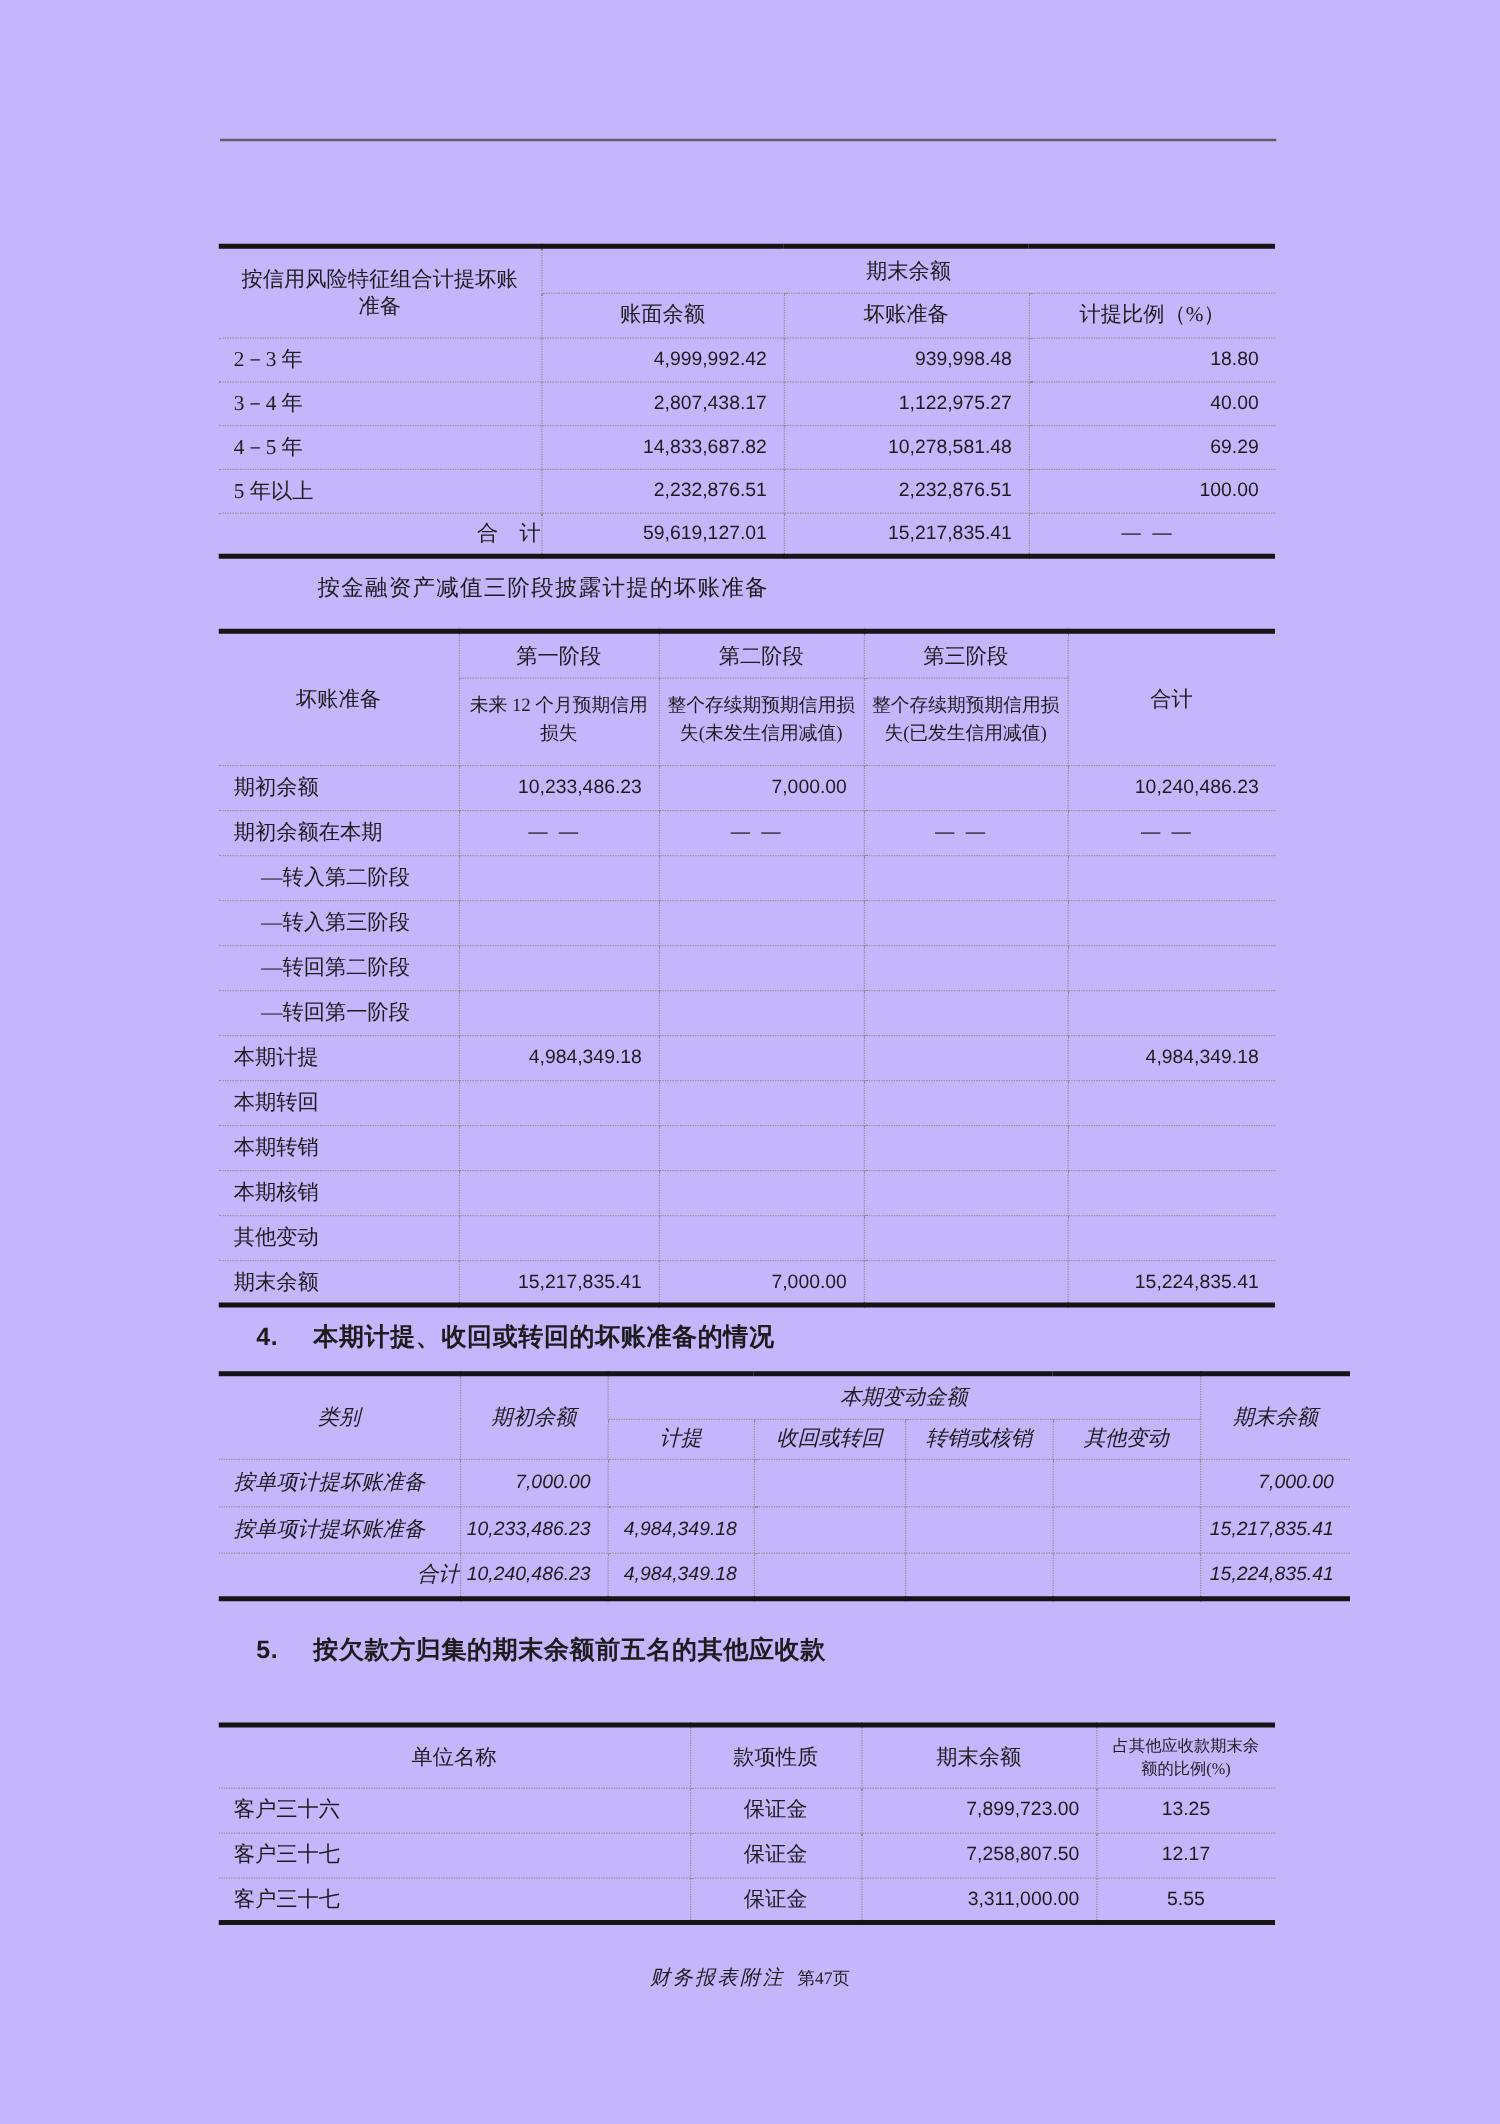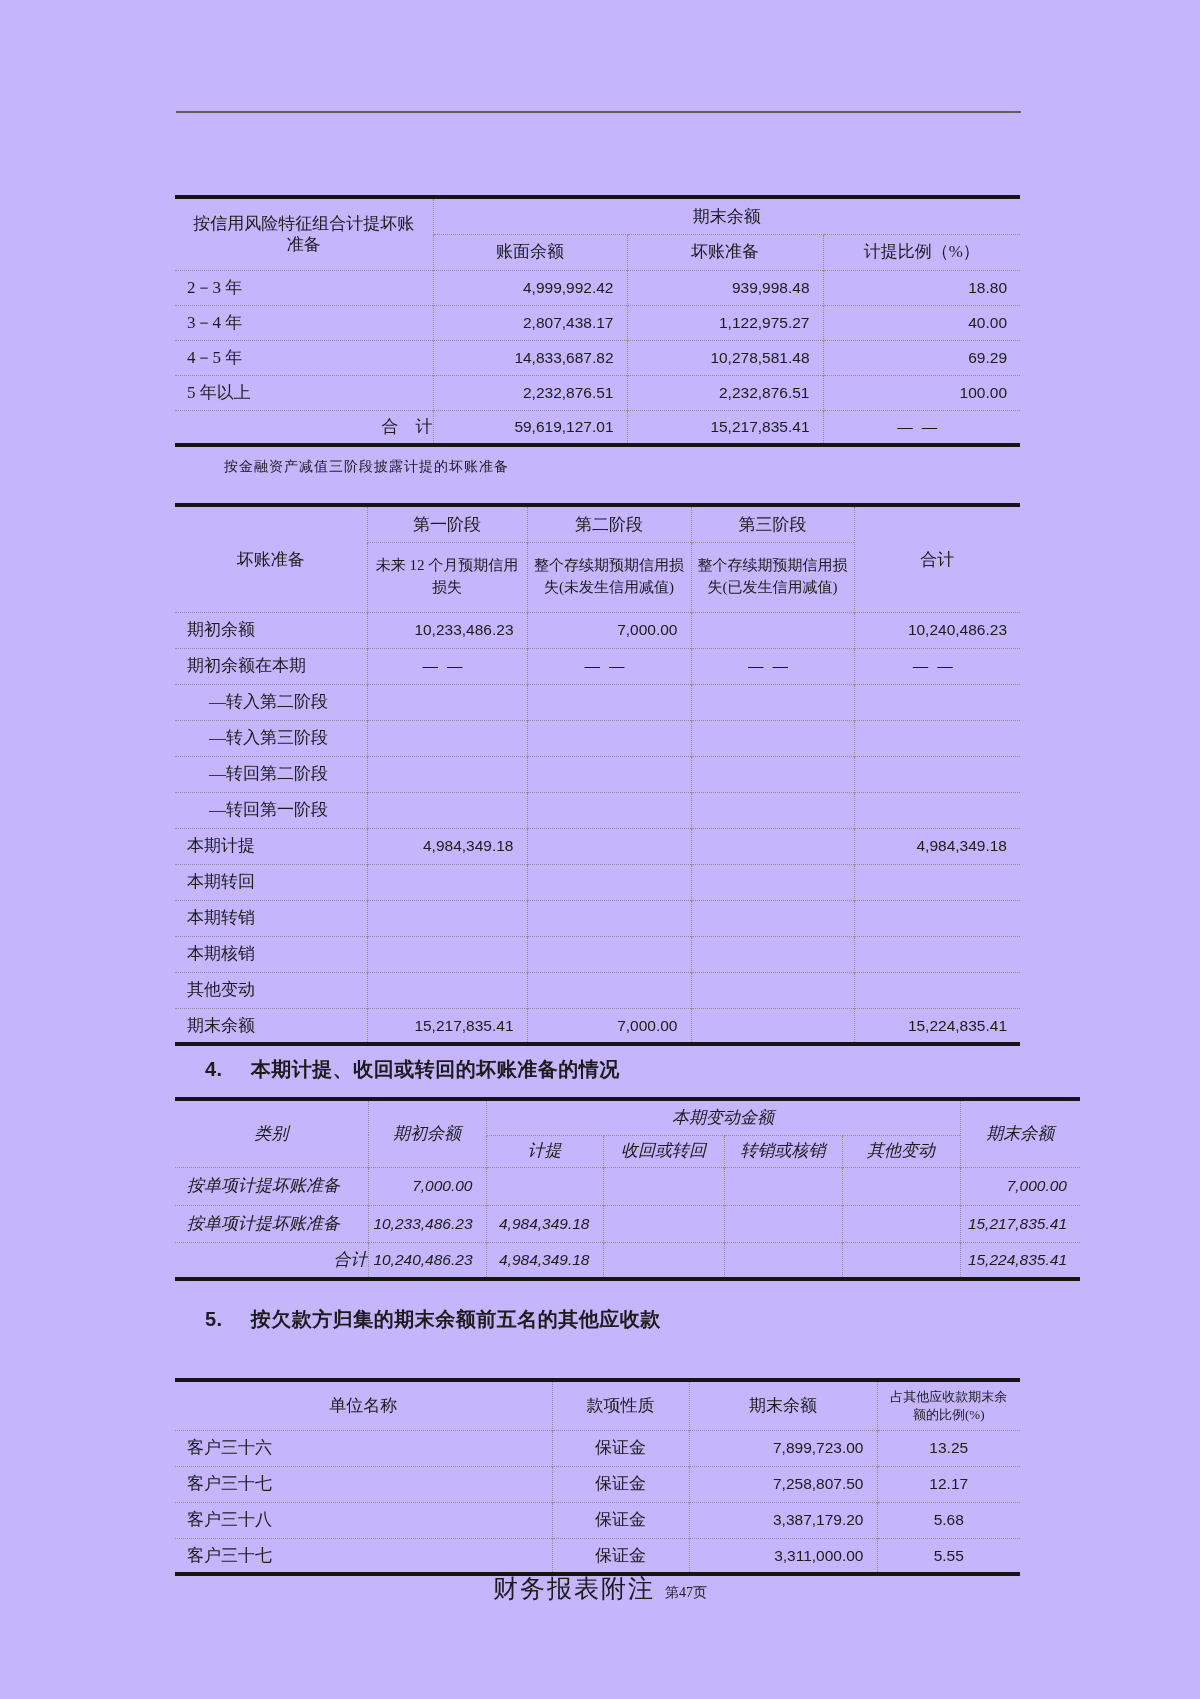--- a/index.html
+++ b/index.html
@@ -17,26 +17,26 @@
   .hl{border-top:1px dotted #8f8f8f;}
   tbody td{border-top:1px dotted #8f8f8f;}
   .lab{text-align:left;padding-left:12px;}
   .ind{padding-left:34px;}
   .labc{text-align:right;}
   .num{font-family:"Liberation Sans","DejaVu Sans",sans-serif;font-size:15.5px;}
   .r{text-align:right;padding-right:13px;}
   .c{text-align:center;}
   .dash{letter-spacing:9px;text-align:center;padding-right:0;}
   .small{font-size:15px;line-height:1.45;padding:2px 6px;}
-  .subtitle{font-size:14px;letter-spacing:1px;}
+  .subtitle{font-size:18px;letter-spacing:1px;margin-left:30px;}
   .sechead{font-size:20px;font-weight:bold;letter-spacing:0.5px;
            font-family:"Liberation Sans","DejaVu Sans",sans-serif;}
   .sechead .no{margin-right:28px;}
   .footer{position:absolute;left:0;top:1572px;width:1200px;text-align:center;}
-  .footer .f1{font-size:25px;letter-spacing:2px;}
+  .footer .f1{font-size:16px;letter-spacing:2px;font-style:italic;}
   .footer .f2{font-size:14px;margin-left:10px;}
   .t4h{font-size:13px;line-height:1.4;padding:2px 8px;}
 </style>
 </head>
 <body>
 
 <div class="page">
 
   <div class="toprule"></div>
 
@@ -289,26 +289,20 @@
         <td class="vl num r">7,899,723.00</td>
         <td class="vl num c">13.25</td>
       </tr>
       <tr style="height:36px">
         <td class="lab">客户三十七</td>
         <td class="vl c">保证金</td>
         <td class="vl num r">7,258,807.50</td>
         <td class="vl num c">12.17</td>
       </tr>
       <tr style="height:36px">
-        <td class="lab">客户三十八</td>
-        <td class="vl c">保证金</td>
-        <td class="vl num r">3,387,179.20</td>
-        <td class="vl num c">5.68</td>
-      </tr>
-      <tr style="height:36px">
         <td class="lab">客户三十七</td>
         <td class="vl c">保证金</td>
         <td class="vl num r">3,311,000.00</td>
         <td class="vl num c">5.55</td>
       </tr>
     </tbody>
   </table>
 
   <div class="footer">
     <span class="f1">财务报表附注</span><span class="f2">第47页</span>

